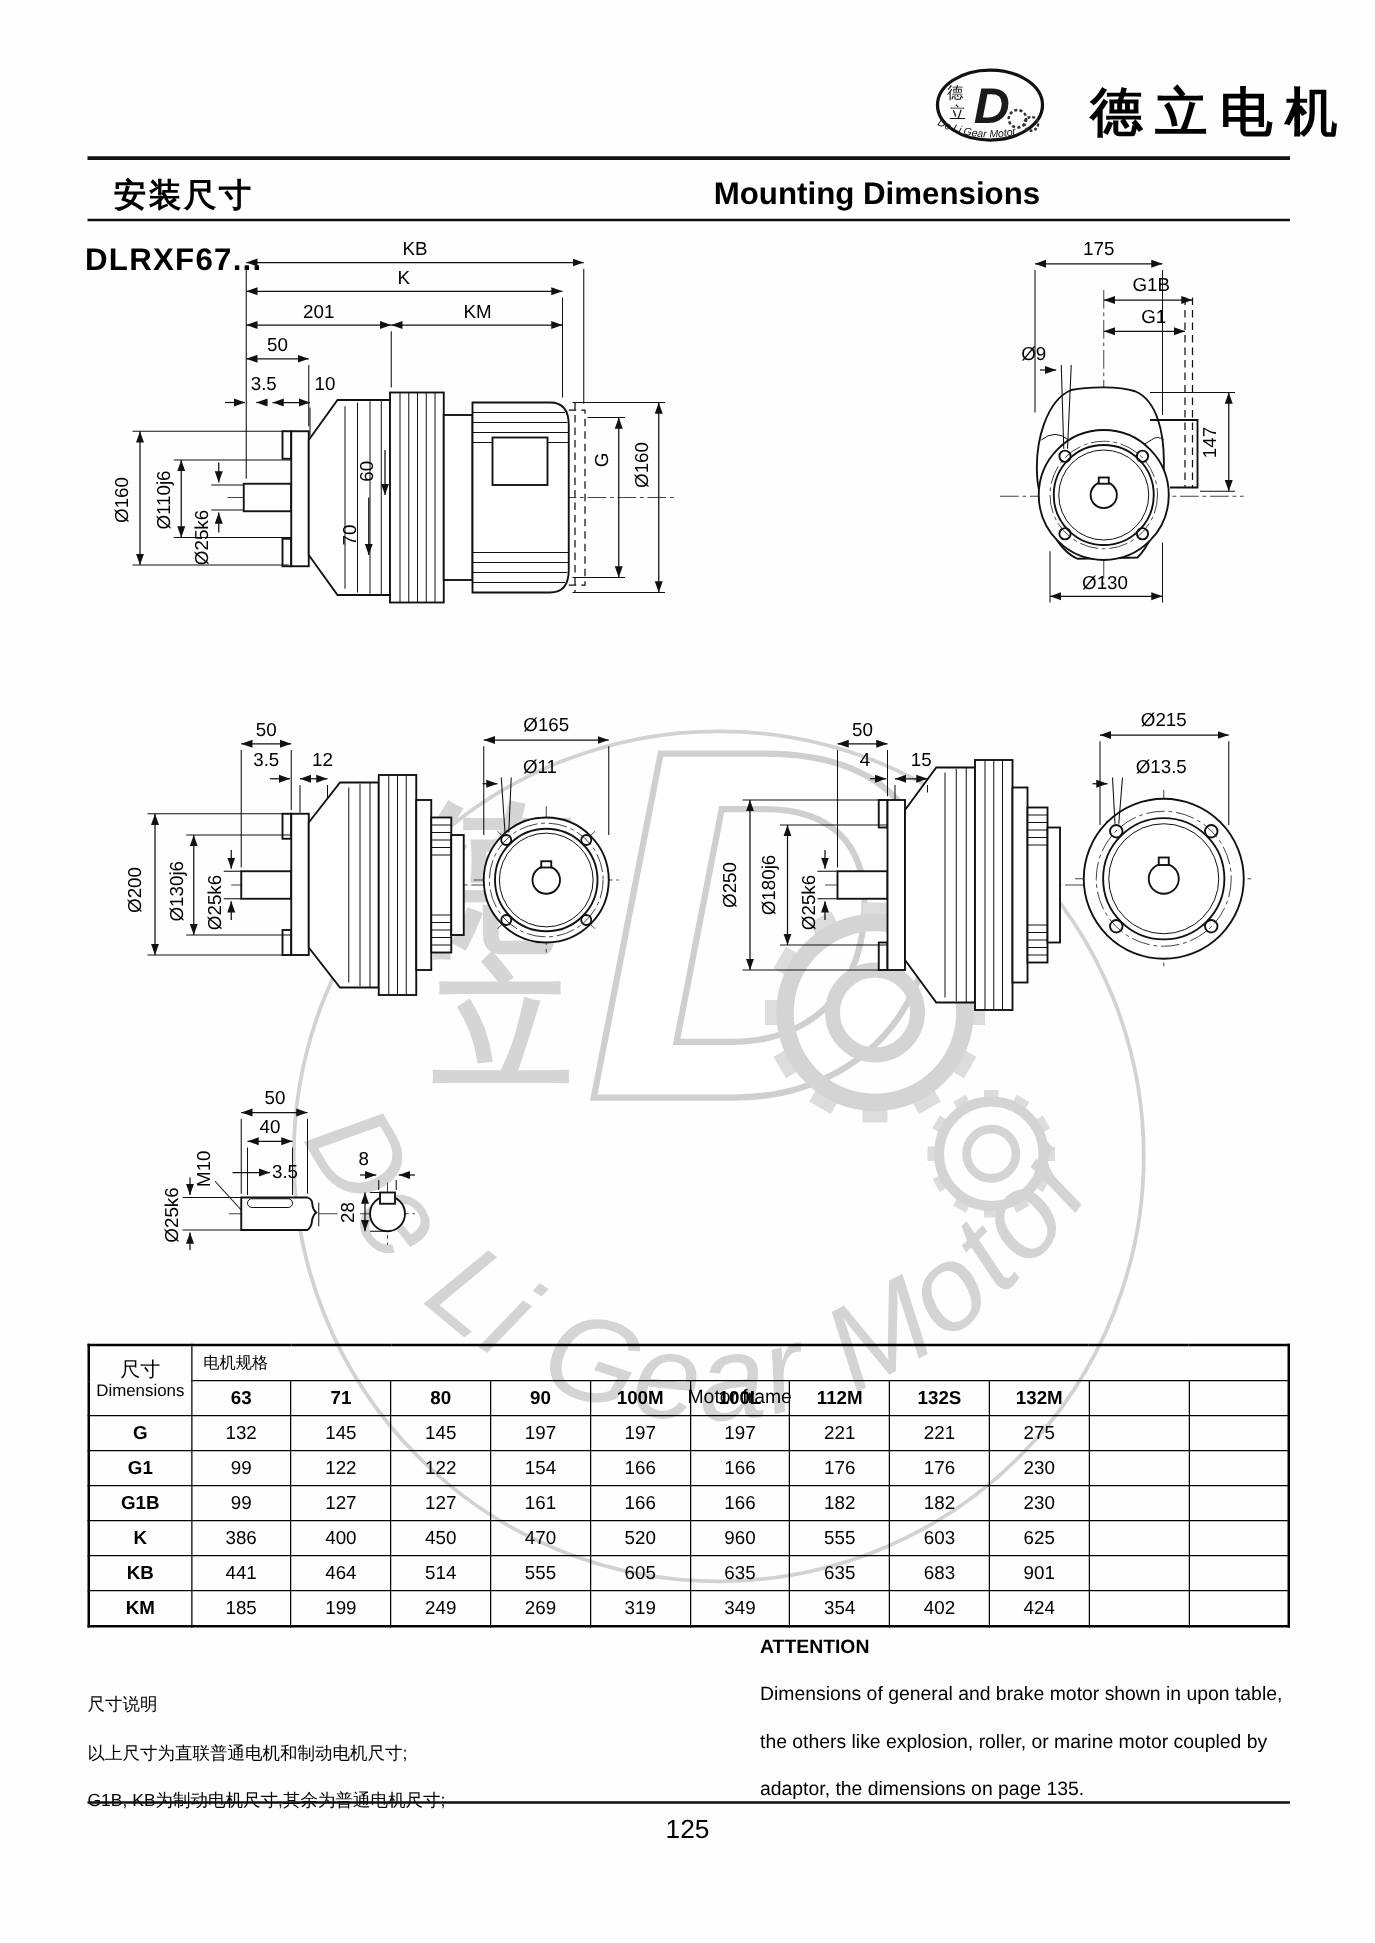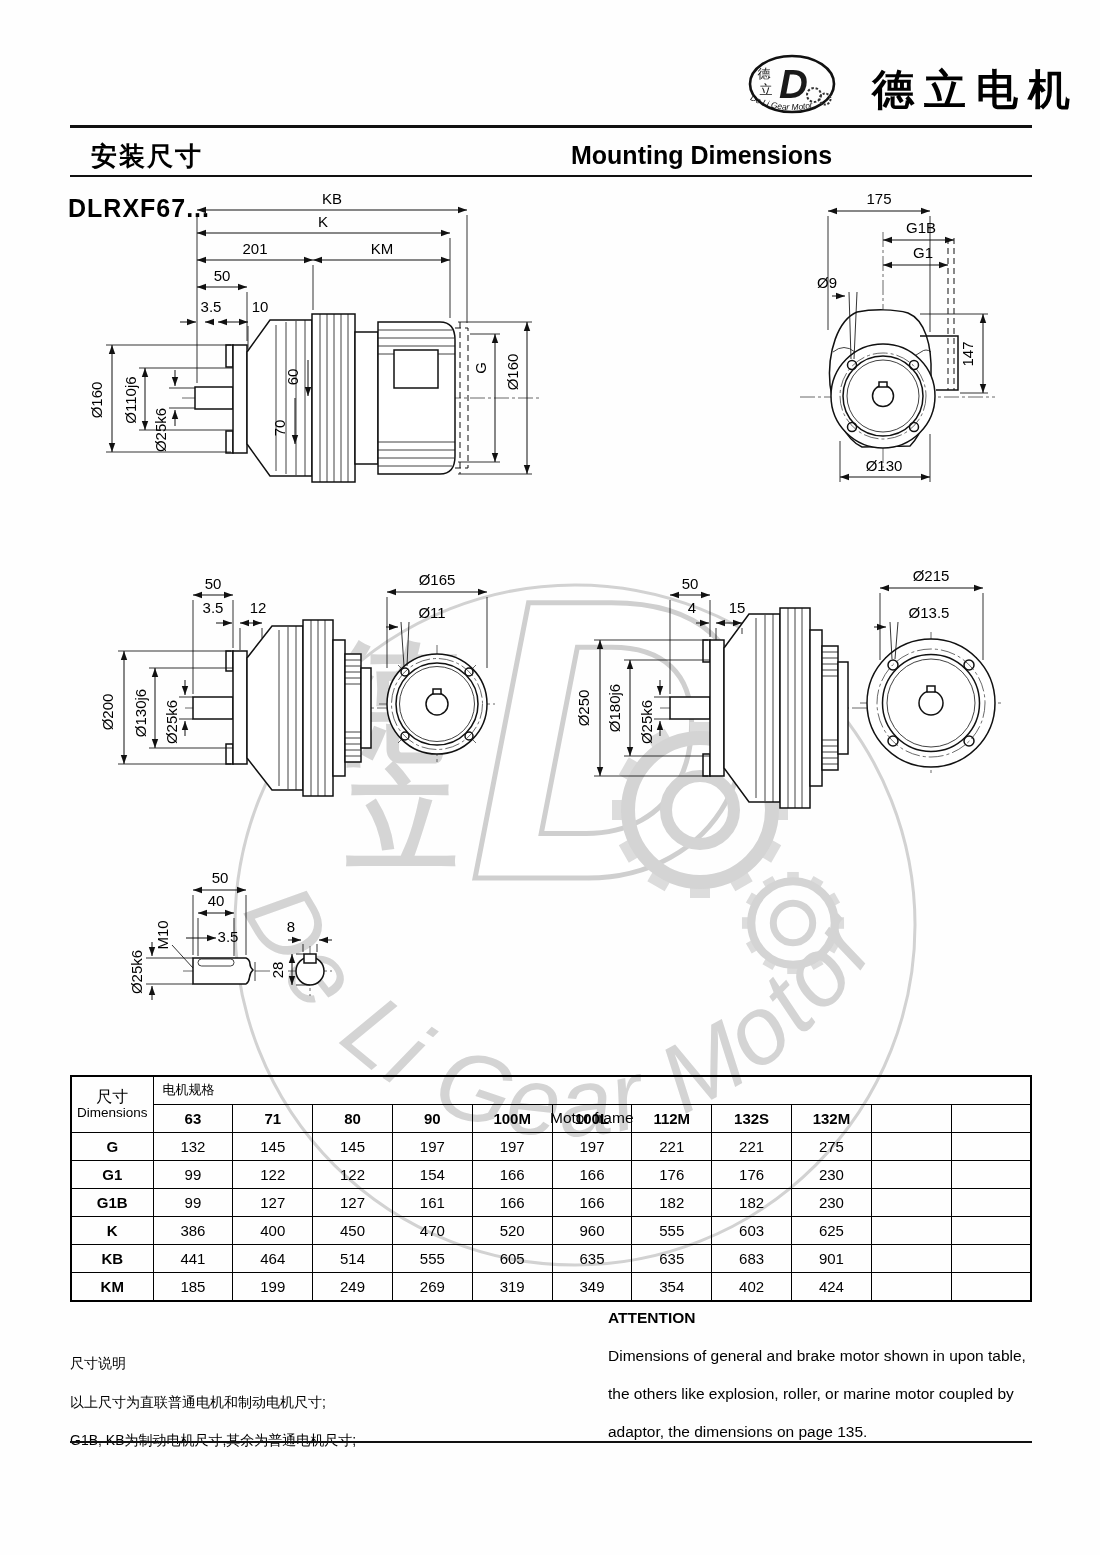--- a/index.html
+++ b/index.html
@@ -563,13 +563,14 @@
     <div>G1B, KB为制动电机尺寸,其余为普通电机尺寸;</div>
   </div>
   <div class="notes-en">
     <div class="nt">ATTENTION</div>
     <div>Dimensions of general and brake motor shown in upon table,</div>
     <div>the others like explosion, roller, or marine motor coupled by</div>
     <div>adaptor, the dimensions on page 135.</div>
   </div>
 
   <div class="rule" style="left:70px;top:1441px;width:962px;height:2px;"></div>
+  <div class="pagenum">125</div>
 </div>
 
 </body></html>

